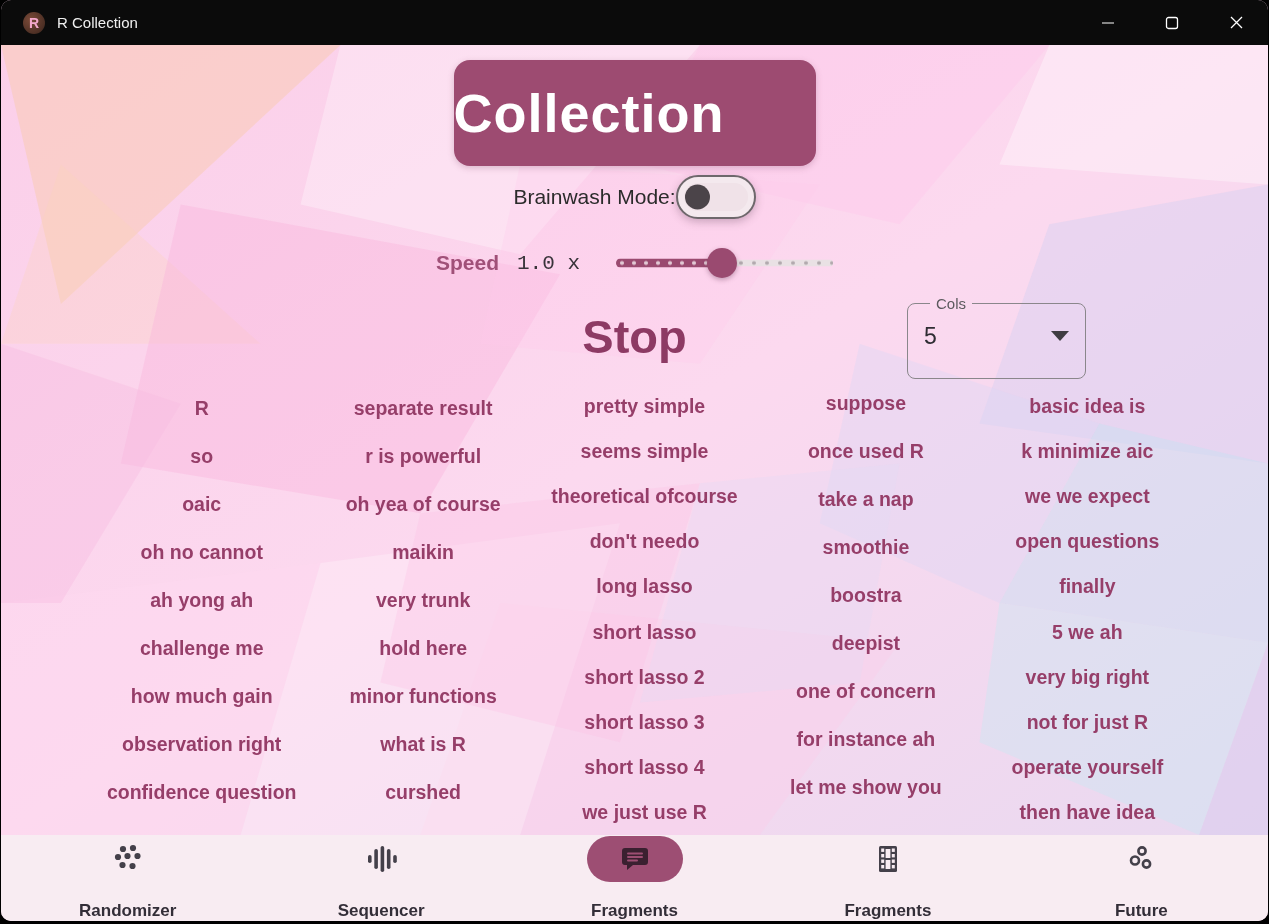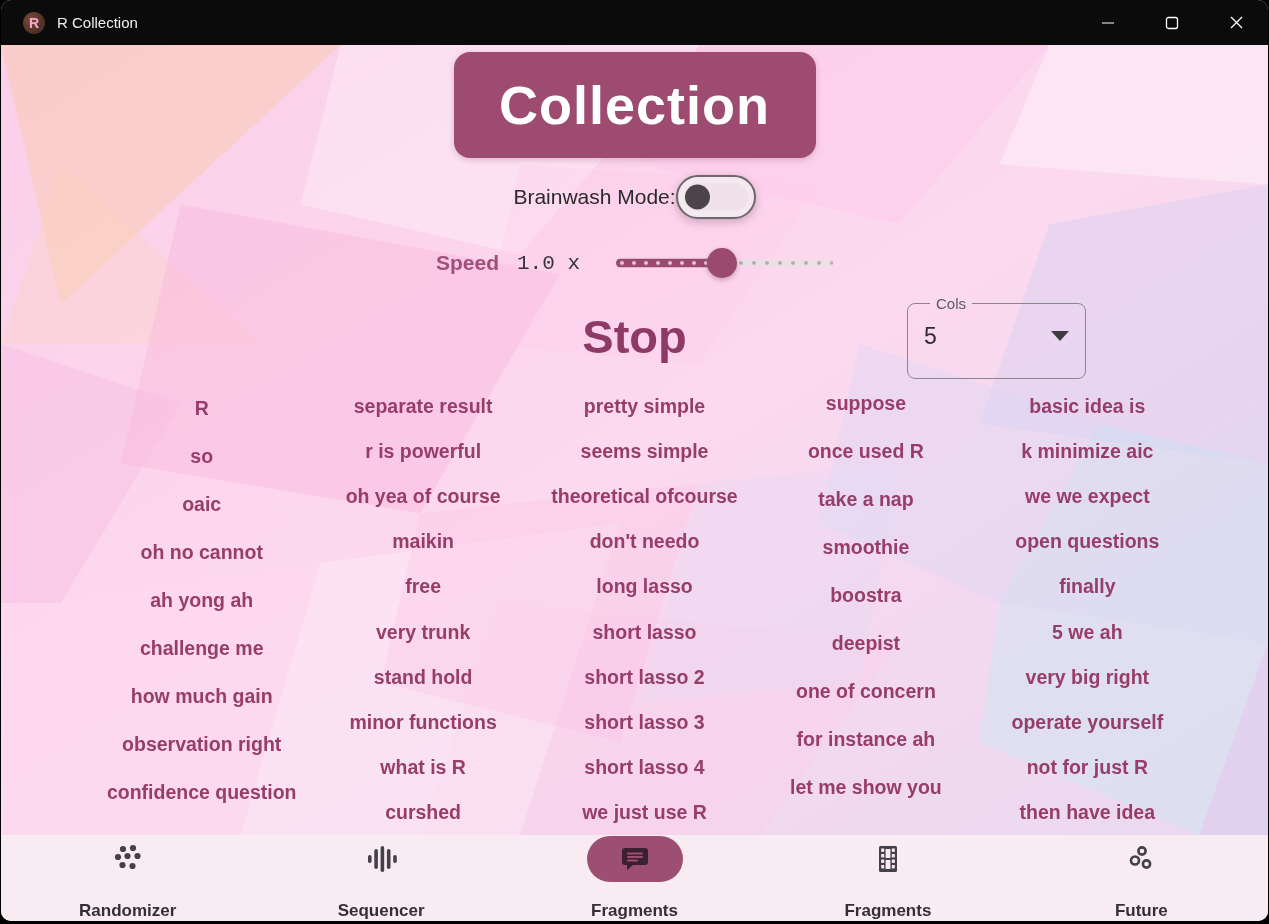--- a/index.html
+++ b/index.html
@@ -19,23 +19,23 @@
   .win-controls { margin-left:auto; display:flex; height:100%; }
   .win-btn { width:64px; height:100%; display:flex; align-items:center;
     justify-content:center; color:#fff; }
   .win-btn svg { display:block; }
 
   
   .content { position:absolute; top:45px; left:0; right:0; bottom:86px; overflow:hidden; }
   .bg-svg { position:absolute; inset:0; width:100%; height:100%; }
 
   
-  .header-box { position:absolute; left:50%; transform:translateX(-50%); top:7px;
+  .header-box { position:absolute; left:50%; transform:translateX(-50%); top:15px;
     width:362px; height:106px; background:#9d4b71; border-radius:16px;
-    display:flex; align-items:center; justify-content:center;
+    display:flex; align-items:center; justify-content:flex-start;
     box-shadow:0 2px 6px rgba(120,60,90,.25); }
   .header-box span { color:#fff; font-size:54px; font-weight:600; letter-spacing:1px; }
 
   
   .brainwash-row { position:absolute; top:128px; left:0; right:0; height:48px;
     display:flex; align-items:center; justify-content:center; gap:0;text-align:center; }
   .brainwash-label { font-size:21px; color:#2b2b2b; }
   .toggle { position:relative; width:80px; height:44px; border:2.5px solid #6e686c;
     border-radius:22px; background:#f0e2e8;
     box-shadow:0 3px 8px rgba(90,60,80,.30), inset 0 0 0 6px rgba(255,255,255,.25); }
@@ -189,23 +189,22 @@
           <div class="frag-item">challenge me</div>
           <div class="frag-item">how much gain</div>
           <div class="frag-item">observation right</div>
           <div class="frag-item">confidence question</div>
         </div>
         <div class="frag-col">
           <div class="frag-item">separate result</div>
           <div class="frag-item">r is powerful</div>
           <div class="frag-item">oh yea of course</div>
           <div class="frag-item">maikin</div>
-          <div class="frag-item">free</div>
           <div class="frag-item">very trunk</div>
-          <div class="frag-item">stand hold</div>
+          <div class="frag-item">hold here</div>
           <div class="frag-item">minor functions</div>
           <div class="frag-item">what is R</div>
           <div class="frag-item">curshed</div>
         </div>
         <div class="frag-col">
           <div class="frag-item">pretty simple</div>
           <div class="frag-item">seems simple</div>
           <div class="frag-item">theoretical ofcourse</div>
           <div class="frag-item">don't needo</div>
           <div class="frag-item">long lasso</div>
@@ -227,22 +226,22 @@
           <div class="frag-item">let me show you</div>
         </div>
         <div class="frag-col">
           <div class="frag-item">basic idea is</div>
           <div class="frag-item">k minimize aic</div>
           <div class="frag-item">we we expect</div>
           <div class="frag-item">open questions</div>
           <div class="frag-item">finally</div>
           <div class="frag-item">5 we ah</div>
           <div class="frag-item">very big right</div>
+          <div class="frag-item">not for just R</div>
           <div class="frag-item">operate yourself</div>
-          <div class="frag-item">not for just R</div>
           <div class="frag-item">then have idea</div>
         </div>
       </div>
 
   </div>
 
   <div class="navbar">
 
     <div class="nav-item">
       <div class="nav-icon-wrap">

